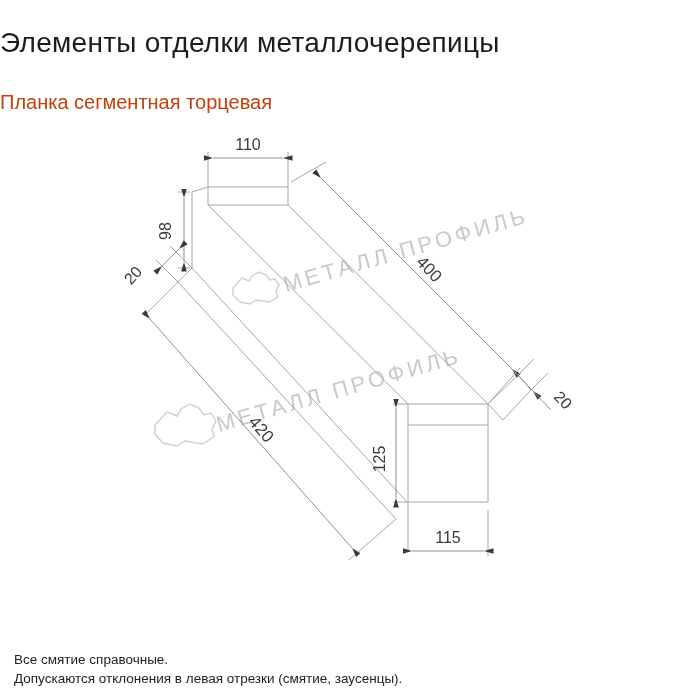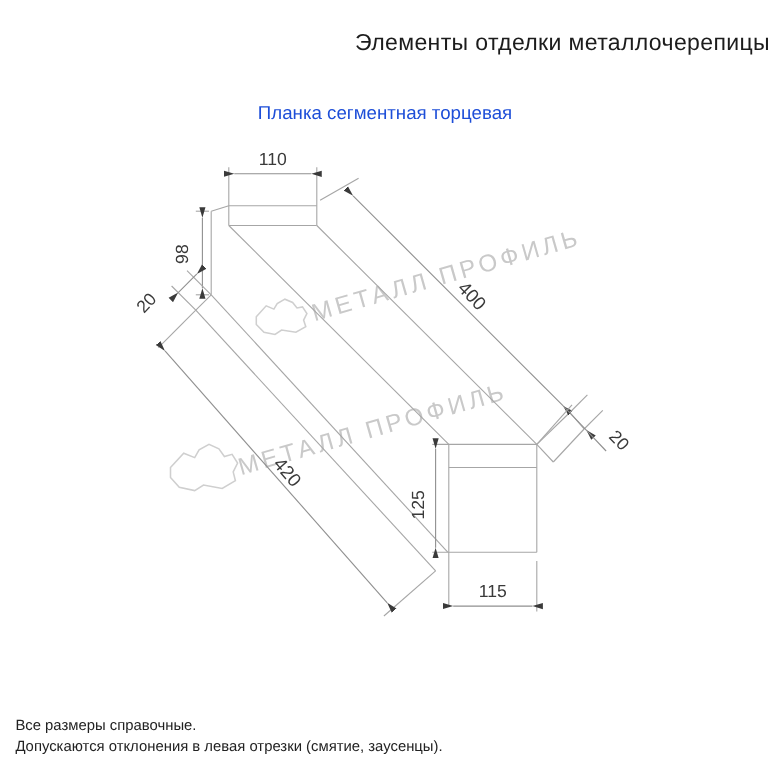--- a/index.html
+++ b/index.html
@@ -6,31 +6,30 @@
   .page{
     position:relative;
     width:700px;height:700px;
     background:#ffffff;
     overflow:hidden;
     font-family:"Liberation Sans", sans-serif;
     margin:0 auto;
   }
   .page-title{
     position:absolute;top:27px;left:0;width:100%;
-    text-align:right;
-    font-size:21px;
+    text-align:left;
+    font-size:28px;
     color:#1c1c1c;
     letter-spacing:0.3px;
   }
   .product-name{
     position:absolute;top:93px;left:0;width:100%;
-    text-align:center;
-    font-size:17px;
+    font-size:20px;
     line-height:19px;
-    color:#1d4ed8;
+    color:#c2410c;
   }
   .footer-notes{
     position:absolute;left:14px;top:650px;
     font-size:13.5px;
     line-height:19px;
     color:#222222;
   }
   svg.technical-drawing{position:absolute;left:0;top:0;}
   svg .geo{stroke:#a6a6a6;stroke-width:1;fill:none;}
   svg .ext{stroke:#a6a6a6;stroke-width:1;fill:none;}
@@ -142,17 +141,17 @@
       <text class="dimtxt" x="137" y="279" transform="rotate(-47 137 279)">20</text>
       <text class="dimtxt dimtxt-lg" x="425" y="273" transform="rotate(46 425 273)">400</text>
       <text class="dimtxt" x="559" y="404" transform="rotate(46 559 404)">20</text>
       <text class="dimtxt dimtxt-lg" x="257" y="433" transform="rotate(49 257 433)">420</text>
       <text class="dimtxt" x="385" y="459" transform="rotate(-90 385 459)">125</text>
       <text class="dimtxt" x="448" y="543">115</text>
     </g>
   </svg>
 
   <div class="footer-notes">
-    <div>Все размеры справочные.</div>
+    <div>Все смятие справочные.</div>
     <div>Допускаются отклонения в левая отрезки (смятие, заусенцы).</div>
   </div>
 
 </div>
 
 </body></html>

